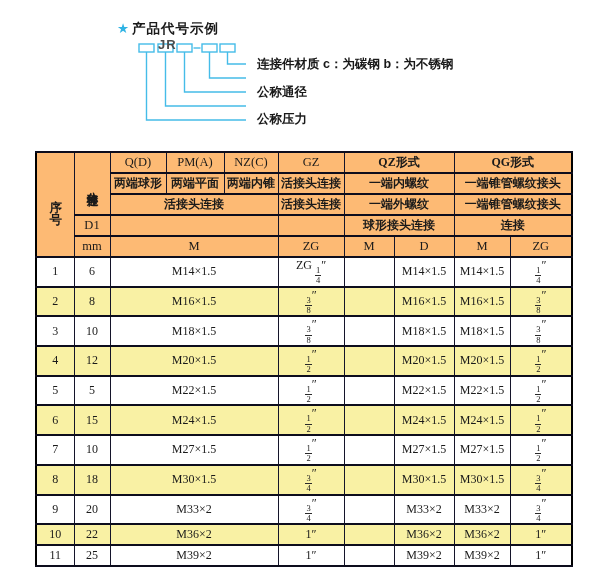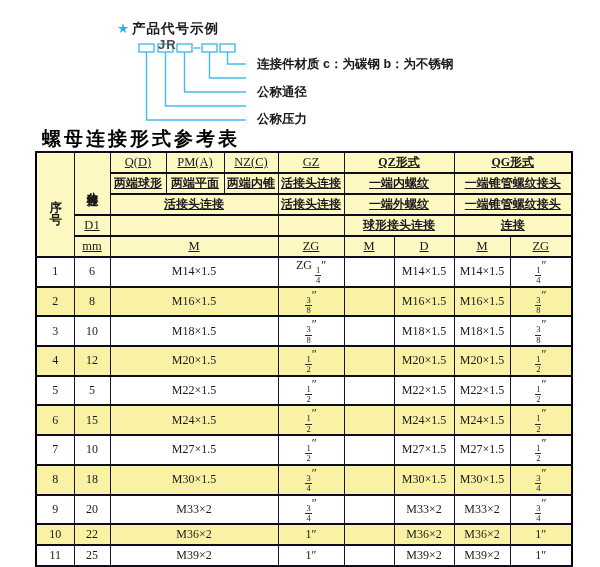--- a/index.html
+++ b/index.html
@@ -19,21 +19,21 @@
   
   .table-title{position:absolute;left:42px;top:126px;font-size:19px;font-weight:bold;
                letter-spacing:3px;color:#000;}
 
   
   table.ref{position:absolute;left:35px;top:151px;width:536px;border-collapse:collapse;table-layout:fixed;
             border:2px solid #000;}
   .ref th,.ref td{border-left:1px solid #14142a;border-right:1px solid #14142a;
                   border-top:2px solid #0d0d1d;border-bottom:2px solid #0d0d1d;
                   text-align:center;vertical-align:middle;padding:0;overflow:hidden;}
-  .ref thead th{background:#fef9c3;font-size:12px;font-weight:bold;text-decoration:underline;}
+  .ref thead th{background:#fdba74;font-size:12px;font-weight:bold;}
   .ref thead th.lat{font-weight:normal;font-size:12.5px;}
   .ref thead tr{height:21px;}
   .ref tbody tr{height:21px;background:#ffffff;}
   .ref tbody tr.alt{background:#f9f1a4;}
   .ref tbody td{font-size:12px;}
   .vert{writing-mode:vertical-lr;text-orientation:upright;display:inline-block;}
   .vert.seq{letter-spacing:13px;font-size:12.5px;}
   .vert.nd{letter-spacing:1px;font-size:11.5px;}
   .frac{display:inline-flex;flex-direction:column;vertical-align:-4px;line-height:1.1;
         font-size:8.5px;text-align:center;}
@@ -64,21 +64,20 @@
   </svg>
 
   <div class="star-title"><span class="star">★</span><span>产品代号示例</span></div>
 
   <div class="code-prefix">JR</div>
 
   <div class="diagram-label" style="top:57px">连接件材质  c：为碳钢  b：为不锈钢</div>
   <div class="diagram-label" style="top:85px">公称通径</div>
   <div class="diagram-label" style="top:112px">公称压力</div>
 
-  <div class="table-title">螺母连接形式参考表</div>
 
   <table class="ref">
     <colgroup>
       <col style="width:38px">
         <col style="width:36px">
         <col style="width:56px">
         <col style="width:58px">
       <col style="width:54px">
         <col style="width:66px">
         <col style="width:50px">

